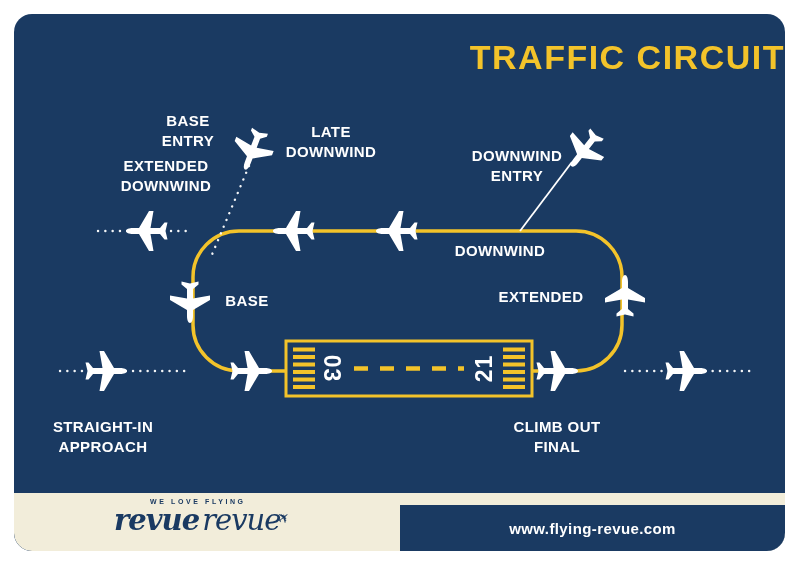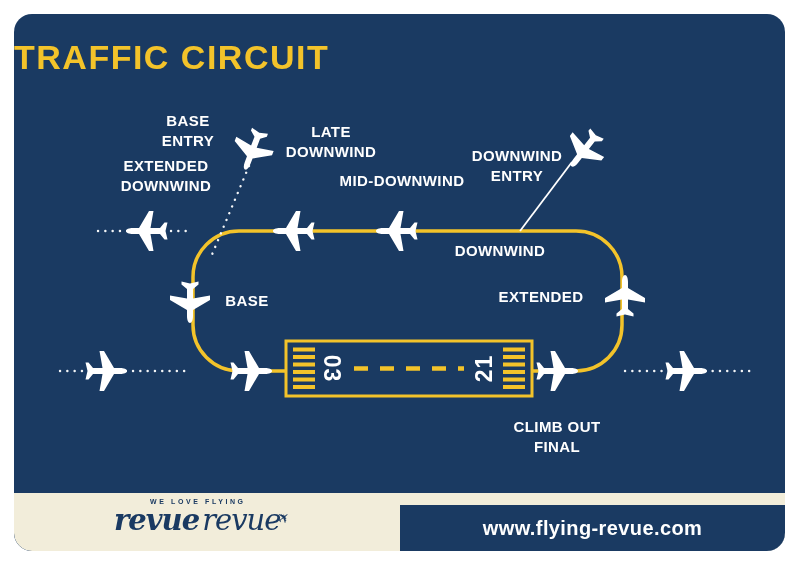--- a/index.html
+++ b/index.html
@@ -1,19 +1,19 @@
 <!DOCTYPE html>
 <html><head>
 <meta charset="utf-8">
 <style>
   html,body{margin:0;padding:0;background:#fff;}
   .stage{position:relative;width:799px;height:565px;background:#ffffff;overflow:hidden;
          font-family:"Liberation Sans",sans-serif;}
   .card{position:absolute;inset:14px;background:#1a3a62;border-radius:18px;overflow:hidden;}
-  .title{position:absolute;top:24px;left:0;right:0;margin:0;text-align:left;
+  .title{position:absolute;top:24px;left:0;right:0;margin:0;text-align:right;
          color:#f3c32a;font-weight:800;font-size:34px;letter-spacing:1.5px;
          font-family:"Liberation Sans",sans-serif;}
   .diagram{position:absolute;left:0;top:0;}
   .label{position:absolute;transform:translate(-50%,-50%);color:#ffffff;
          font-weight:700;font-size:15px;line-height:1.32;letter-spacing:.4px;
          text-align:center;white-space:pre-line;}
   .circuit{fill:none;stroke:#f3c32a;stroke-width:3.5;}
   .dotted{stroke:#ffffff;stroke-width:2.4;stroke-linecap:round;stroke-dasharray:0.1 7.2;fill:none;opacity:.95;}
   .entry-line{stroke:#ffffff;stroke-width:1.8;fill:none;}
   .rwy{fill:#1a3a62;stroke:#f3c32a;stroke-width:3;}
@@ -26,21 +26,21 @@
           border-radius:0 0 18px 18px;}
   .logo{position:absolute;left:100px;top:5px;color:#1a3a62;}
   .logo-tagline{font-weight:700;font-size:7px;letter-spacing:2.6px;margin:0 0 1px 36px;}
   .logo-name{font-family:"DejaVu Serif",serif;font-style:italic;font-weight:700;
              font-size:29px;line-height:1;letter-spacing:-1px;}
   .logo-name2{font-weight:400;margin-left:3px;}
   .logo-plane{display:inline-block;font-family:"DejaVu Sans",sans-serif;font-style:normal;
               font-size:15px;transform:rotate(-38deg) translate(1px,-8px);margin-left:2px;}
   .url-band{position:absolute;right:0;bottom:0;width:385px;height:46px;background:#1a3a62;
             border-radius:0 0 18px 0;display:flex;align-items:center;justify-content:center;}
-  .url-band span{color:#ffffff;font-weight:700;font-size:20px;letter-spacing:.4px;}
+  .url-band span{color:#ffffff;font-weight:700;font-size:15px;letter-spacing:.4px;}
 </style>
 </head>
 <body>
 
 <div class="stage">
   <div class="card">
 
     <h1 class="title">TRAFFIC CIRCUIT</h1>
 
     <svg class="diagram" width="771" height="537" viewBox="0 0 771 537">
@@ -113,26 +113,27 @@
           <use href="#plane"></use>
         </g>
     </svg>
 
     <div class="label" style="left:174px;top:117px">BASE
 ENTRY</div>
     <div class="label" style="left:152px;top:162px">EXTENDED
 DOWNWIND</div>
     <div class="label" style="left:317px;top:128px">LATE
 DOWNWIND</div>
-    <div class="label" style="left:388px;top:167px">MID-DOWNWIND</div>
     <div class="label" style="left:503px;top:152px">DOWNWIND
 ENTRY</div>
     <div class="label" style="left:486px;top:237px">DOWNWIND</div>
     <div class="label" style="left:233px;top:287px">BASE</div>
     <div class="label" style="left:527px;top:283px">EXTENDED</div>
+    <div class="label" style="left:89px;top:423px">STRAIGHT-IN
+APPROACH</div>
     <div class="label" style="left:543px;top:423px">CLIMB OUT
 FINAL</div>
 
     <div class="footer">
       <div class="logo">
         <div class="logo-tagline">WE LOVE FLYING</div>
         <div class="logo-name"><span>revue</span><span class="logo-name2">revue</span><span class="logo-plane">✈</span></div>
       </div>
       <div class="url-band">
         <span>www.flying-revue.com</span>

